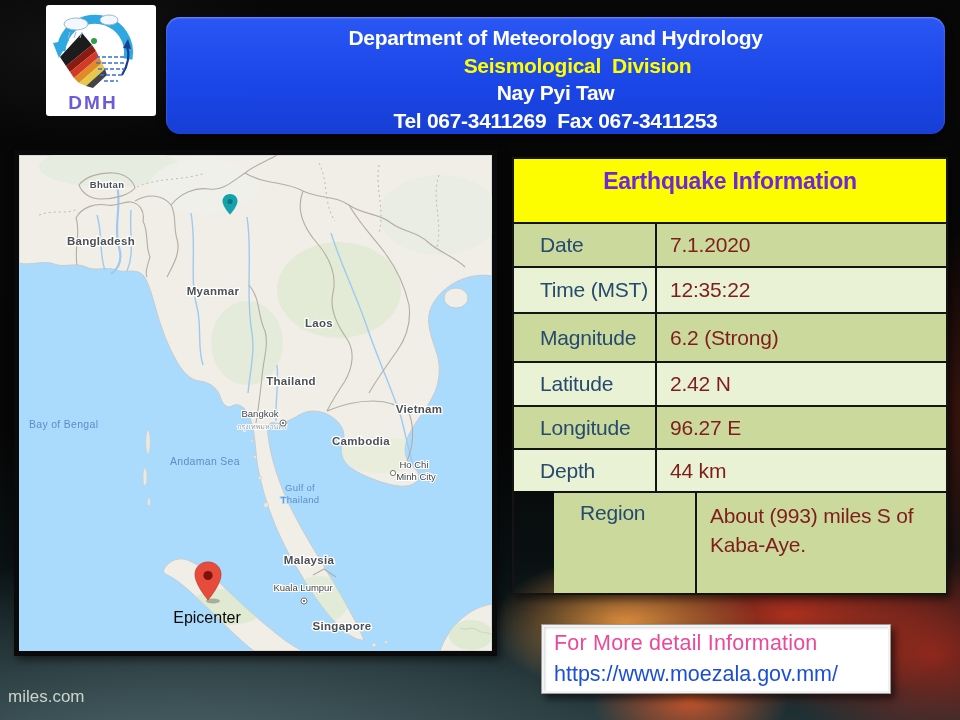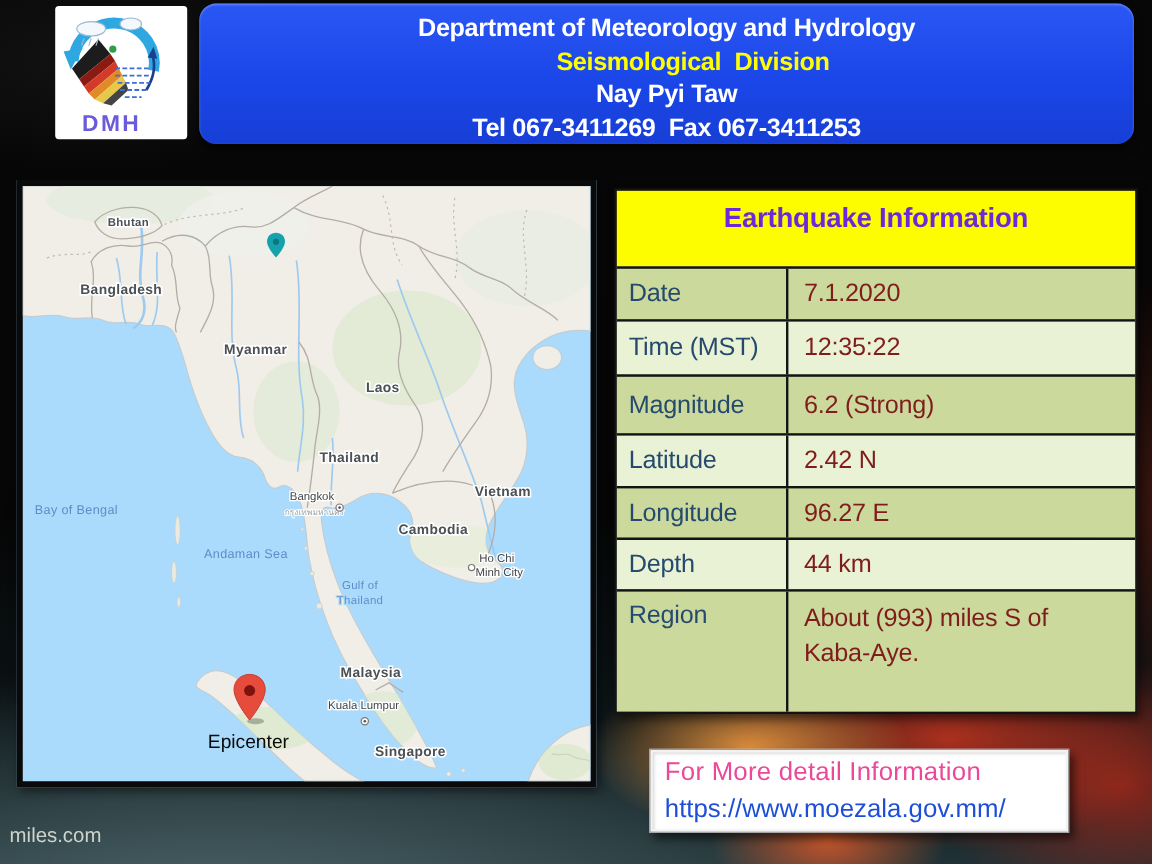--- a/index.html
+++ b/index.html
@@ -11,21 +11,21 @@
            radial-gradient(230px 150px at 935px 655px, rgba(166,40,26,.8), rgba(166,40,26,0) 70%),
            radial-gradient(140px 80px at 690px 700px, rgba(226,92,42,.85), rgba(226,92,42,0) 70%),
            radial-gradient(120px 260px at 965px 420px, rgba(110,35,22,.5), rgba(110,35,22,0) 75%),
            radial-gradient(720px 270px at 170px 770px, rgba(78,102,106,.95), rgba(78,102,106,0) 78%),
            radial-gradient(950px 230px at 480px 800px, rgba(47,66,70,.95), rgba(47,66,70,0) 80%),
            radial-gradient(300px 120px at 80px 50px, rgba(55,55,55,.25), rgba(55,55,55,0) 75%),
            linear-gradient(180deg,#070707 0%,#060606 60%,#0a1113 78%,#16272b 100%);}
   
   .logo-box{position:absolute;left:46px;top:5px;width:110px;height:111px;background:#fff;border-radius:3px;}
   
-  .banner{position:absolute;left:166px;top:3px;width:779px;height:117px;border-radius:14px;
+  .banner{position:absolute;left:166px;top:17px;width:779px;height:117px;border-radius:14px;
           background:linear-gradient(180deg,#2a57f4 0%,#1b46e8 55%,#173fd6 100%);
           box-shadow:0 4px 7px rgba(0,0,0,.65), inset 0 1px 2px rgba(255,255,255,.35);
           text-align:center;padding-top:7px;box-sizing:border-box;}
   .banner div{white-space:pre;font-weight:bold;font-size:21px;line-height:27.5px;
               letter-spacing:-.3px;color:#ffffff;}
   .banner .accent{color:#ffff00;padding-left:44px;}
   
   .map-frame{position:absolute;left:14px;top:150px;width:483px;height:506px;
              border:5px solid #0a0a0a;box-sizing:border-box;background:#abdbfc;
              box-shadow:3px 4px 8px rgba(0,0,0,.5);}
@@ -39,28 +39,28 @@
   text.city{fill:#424549;font-size:9.5px;stroke:#ffffff;stroke-width:2.2px;paint-order:stroke;
             text-anchor:middle;}
   text.city-th{font-size:7px;fill:#9aa0a6;stroke-width:1.6px;}
   text.epicenter{fill:#0a0a0a;font-size:16px;stroke:#ffffff;stroke-width:0;text-anchor:middle;}
   
   .eq-table{position:absolute;left:512px;top:157px;width:436px;border:2px solid #141414;
             box-sizing:border-box;box-shadow:3px 4px 8px rgba(0,0,0,.55);}
   .eq-header{height:63px;background:#fdfd00;text-align:center;box-sizing:border-box;padding-top:9px;}
   .eq-header span{font-weight:bold;font-size:23px;color:#6d28d9;letter-spacing:-.2px;}
   .eq-row{display:flex;border-top:2px solid #141414;align-items:center;box-sizing:border-box;}
-  .eq-row .lbl{width:143px;box-sizing:border-box;padding-left:10px;border-right:2px solid #141414;
+  .eq-row .lbl{width:143px;box-sizing:border-box;padding-left:26px;border-right:2px solid #141414;
                align-self:stretch;display:flex;align-items:center;
                font-size:21px;color:#254a6e;letter-spacing:-.2px;}
   .eq-row .val{flex:1;padding-left:13px;padding-right:24px;font-size:21px;color:#7f1d1d;
                letter-spacing:-.2px;line-height:1.4;}
   .bg-dark{background:#cbd99c;}
   .bg-lite{background:#e9f2d4;}
-  .h44{height:44px;} .h46{height:46px;align-items:center;} .h49{height:49px;} .h43{height:43px;} .h102{height:102px;}
+  .h44{height:44px;} .h46{height:46px;align-items:center;} .h49{height:49px;} .h43{height:43px;} .h102{height:102px;margin-left:40px;}
   .row-top{align-items:flex-start;}
   .row-top .lbl{align-items:flex-start;padding-top:8px;}
   .row-top .val{padding-top:8px;}
   
   .info-box{position:absolute;left:541px;top:624px;width:350px;height:70px;background:#ffffff;
             border:1px solid #9a9a9a;box-sizing:border-box;padding:3px 12px 0 12px;
             box-shadow:inset 0 0 0 2px #f2f2f2, inset 3px 3px 3px #d6d6d6,
                        4px 5px 7px rgba(0,0,0,.55);}
   .info-box .l1{font-size:21.5px;color:#ec4899;line-height:31px;letter-spacing:.2px;}
   .info-box .l2{font-size:21.5px;color:#1d4ed8;line-height:30px;}

